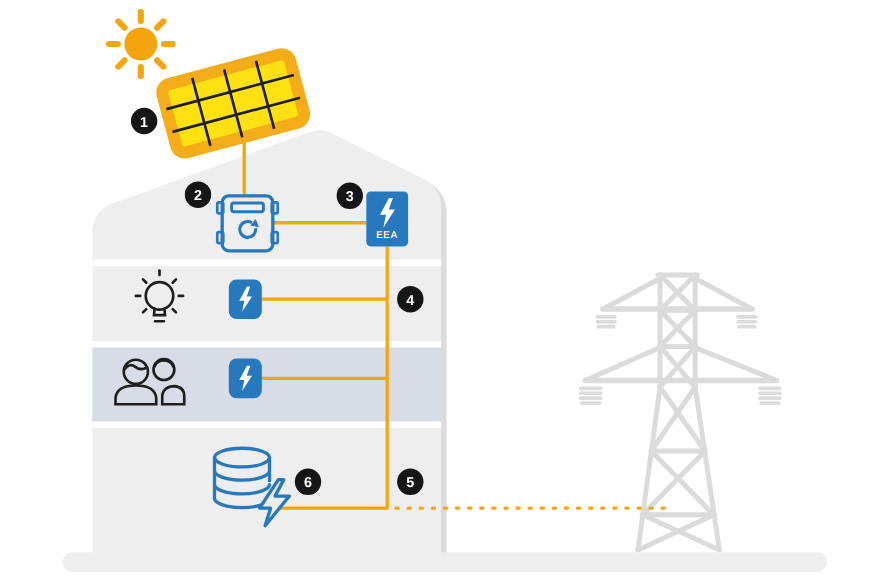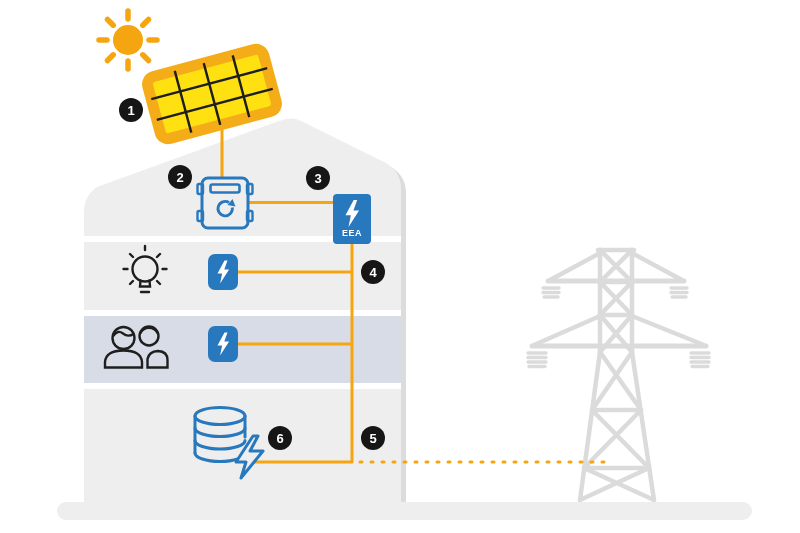--- a/index.html
+++ b/index.html
@@ -4,21 +4,21 @@
 <style>
   html,body{margin:0;padding:0;background:#fff;}
   #stage{position:relative;width:800px;height:533px;background:#ffffff;overflow:hidden;
          font-family:"Liberation Sans", sans-serif;}
   #base-svg{position:absolute;left:0;top:0;}
   .badge{position:absolute;width:24px;height:24px;border-radius:50%;background:#161616;
          color:#fff;font-weight:bold;font-size:13px;display:flex;align-items:center;
          justify-content:center;line-height:1;}
   #eea-box{position:absolute;left:333px;top:174px;width:38px;height:50px;border-radius:4px;
            background:#2878BE;display:flex;flex-direction:column;align-items:center;
-           justify-content:center;margin-top:20px;}
+           justify-content:center;}
   #eea-box .eea-label{color:#fff;font-weight:bold;font-size:9px;letter-spacing:0.5px;
            margin-top:1px;}
 </style>
 </head>
 <body>
 
 <div id="stage">
 
   <svg id="base-svg" width="800" height="533" viewBox="0 0 800 533">
 

